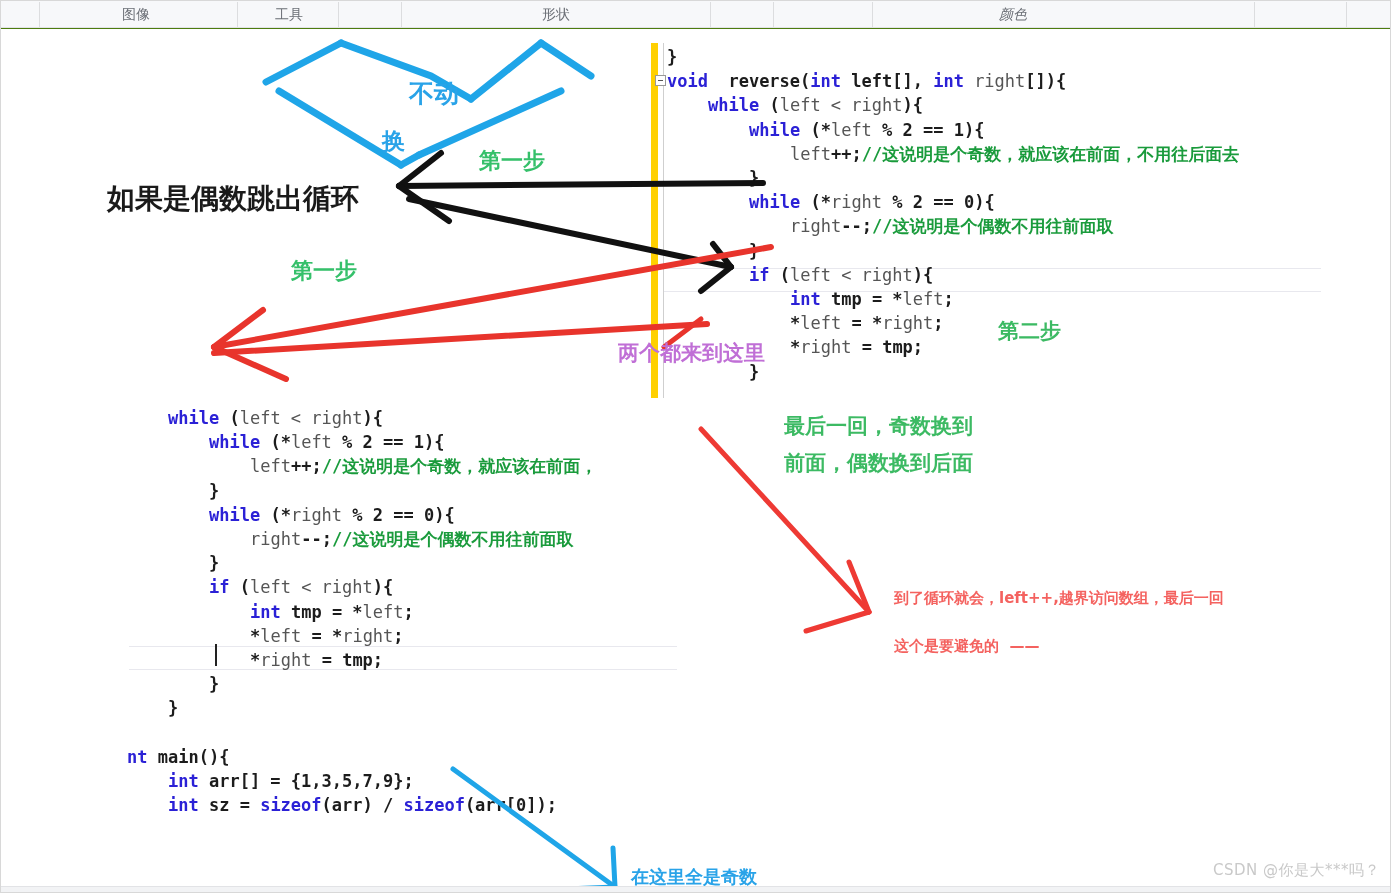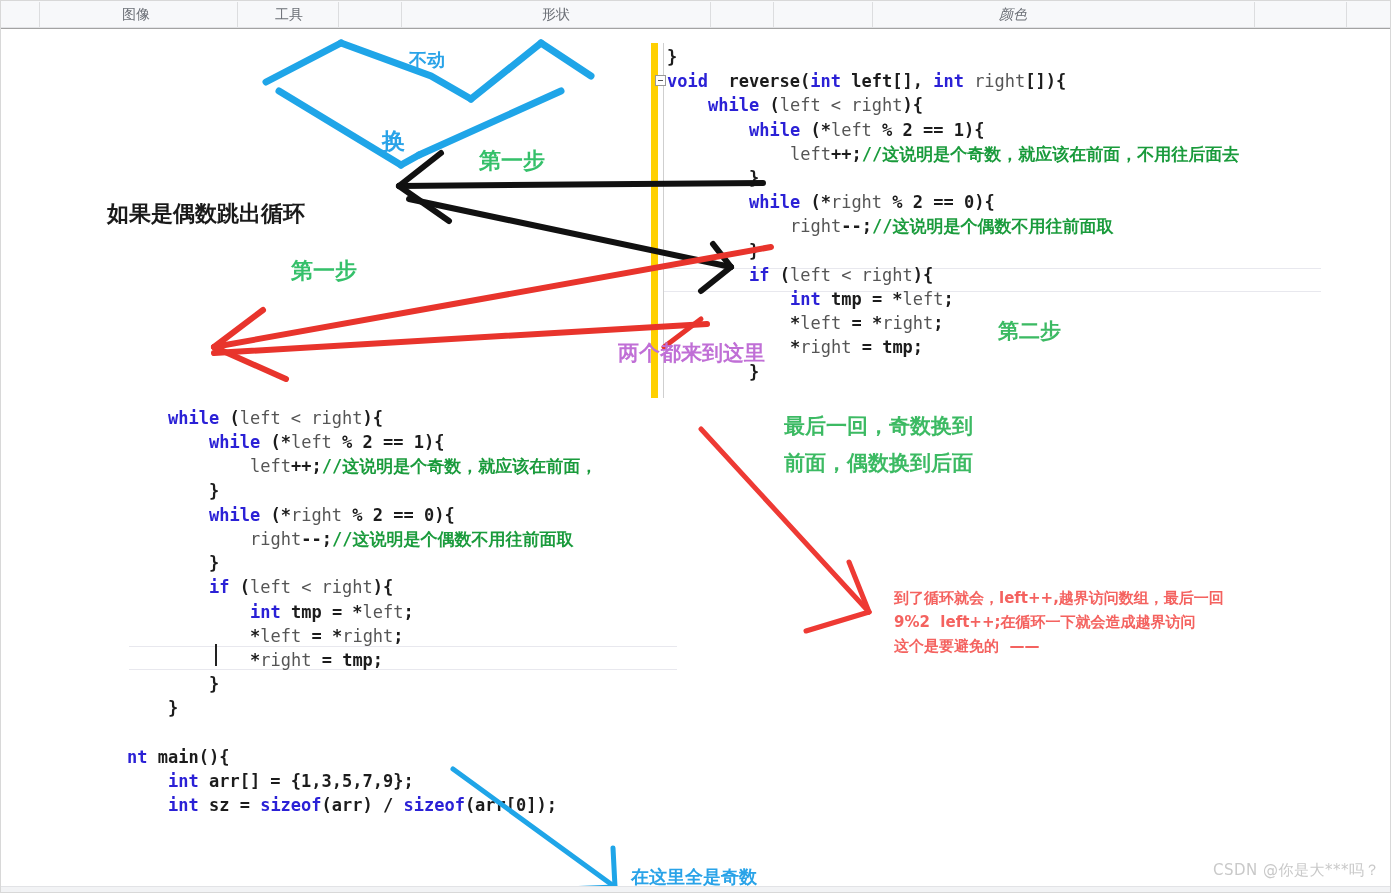--- a/index.html
+++ b/index.html
@@ -5,21 +5,21 @@
   * { box-sizing: border-box; }
   html, body {
     margin: 0; padding: 0;
     background: #ffffff;
     font-family: "Liberation Sans", "DejaVu Sans", sans-serif;
   }
   #page {
     position: relative;
     width: 1391px; height: 893px;
     overflow: hidden;
-    background: #a3a3a3;
+    background: #4d7c0f;
     border: 1px solid #d8d8d8;
   }
 
   
   #toolbar {
     position: absolute; left: 0; top: 0;
     width: 1391px; height: 27px;
     background: #f7f8fa;
     border-bottom: 1px solid #e2e3e6;
     display: block;
@@ -216,40 +216,39 @@
       </g>
 
       <g stroke="#1fa5e8" stroke-width="5" fill="none" stroke-linecap="round">
         <path d="M 452 740 L 614 858"></path>
         <path d="M 614 858 L 612 819"></path>
         <path d="M 614 858 L 565 860"></path>
       </g>
     </svg>
 
 
-    <div class="anno blue" style="left:408px; top:19px; font-size:18px;">不动</div>
+    <div class="anno blue" style="left:408px; top:48px; font-size:25px;">不动</div>
 
     <div class="anno blue" style="left:381px; top:97px; font-size:23px;">换</div>
 
-    <div class="anno black" style="left:106px; top:170px; font-size:22px;font-family:Liberation Serif, serif;">如果是偶数跳出循环</div>
+    <div class="anno black" style="left:106px; top:151px; font-size:28px;font-family:Liberation Serif, serif;">如果是偶数跳出循环</div>
 
 
     <div class="anno green" style="left:478px; top:117px; font-size:22px;">第一步</div>
 
     <div class="anno green" style="left:290px; top:227px; font-size:22px;">第一步</div>
 
     <div class="anno green2" style="left:997px; top:288px; font-size:21px;">第二步</div>
 
     <div class="anno purple" style="left:617px; top:310px; font-size:21px;">两个都来到这里</div>
 
     <div class="anno green2" style="left:783px; top:383px; font-size:21px;">最后一回，奇数换到</div>
     <div class="anno green2" style="left:783px; top:420px; font-size:21px;">前面，偶数换到后面</div>
 
     <div class="anno pinkred" style="left:893px; top:560px; font-size:15px;">到了循环就会，left++,越界访问数组，最后一回</div>
-    <div class="anno pinkred" style="left:893px; top:584px; font-size:15px;">9%2  left++;在循环一下就会造成越界访问</div>
     <div class="anno pinkred" style="left:893px; top:608px; font-size:15px;">这个是要避免的  ——</div>
 
     <div class="anno blue" style="left:630px; top:836px; font-size:18px;">在这里全是奇数</div>
 
     <div id="watermark">CSDN @你是大***吗？</div>
   </div>
 
   <div id="bottombar"></div>
 </div>
 

